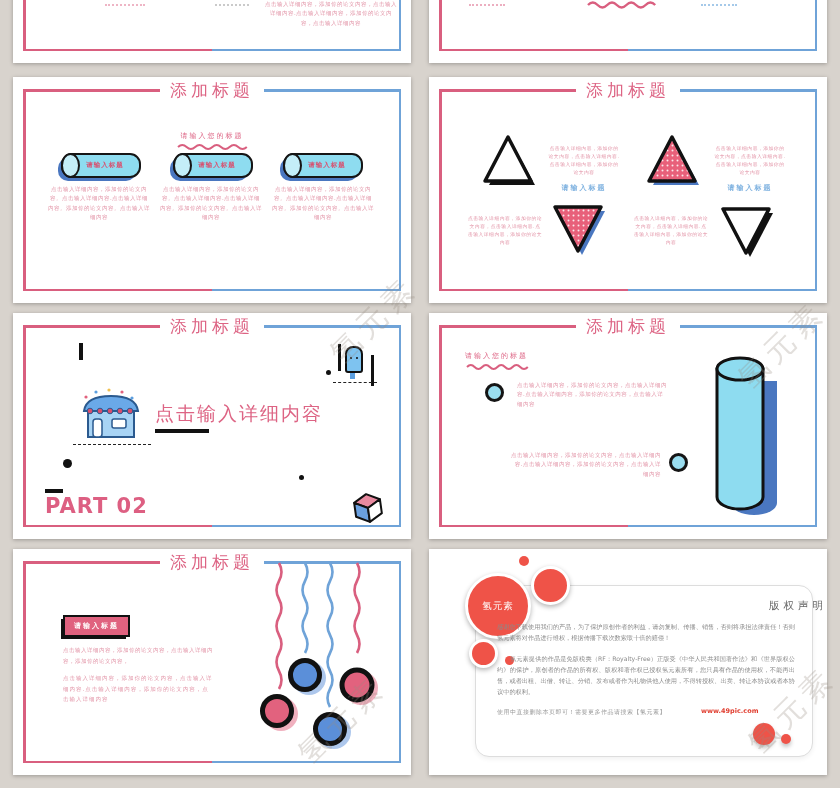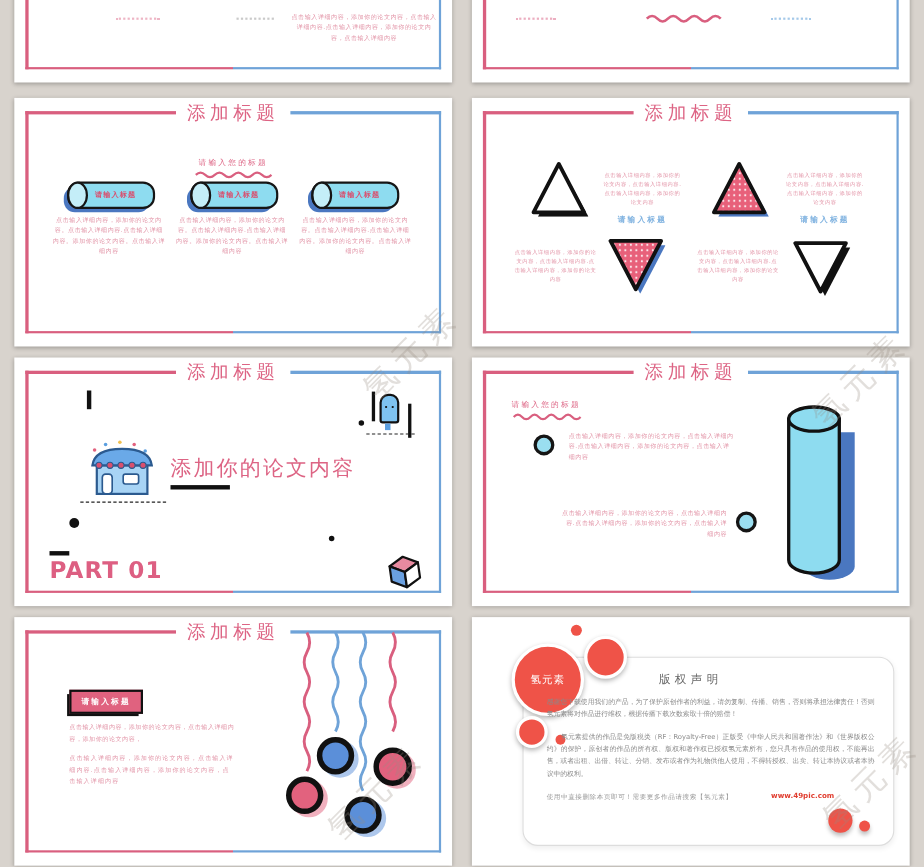--- a/index.html
+++ b/index.html
@@ -1,20 +1,20 @@
 <!DOCTYPE html>
 <html><head>
 <meta charset="utf-8">
 <style>
   html,body{margin:0;padding:0;}
   body{font-family:"DejaVu Sans",sans-serif;background:#d8d3cd;}
   #screen{position:relative;width:840px;height:788px;overflow:hidden;background:#d8d3cd;}
 
   .card{position:absolute;width:398px;height:226px;background:#fff;overflow:hidden;
-        box-shadow:0 1px 4px rgba(0,0,0,.28);margin-top:12px;}
+        box-shadow:0 1px 4px rgba(0,0,0,.28);}
   .col-l{left:13px;} .col-r{left:429px;}
   .row1{top:-163px;} .row2{top:77px;} .row3{top:313px;} .row4{top:549px;}
 
   
   .b-top,.b-bottom{position:absolute;left:10px;right:10px;height:2.5px;
         background:linear-gradient(90deg,#d95f7f 0,#d95f7f 50%,#6fa3d8 50%,#6fa3d8 100%);}
   .b-top{top:12px;} .b-bottom{bottom:12px;}
   .b-left{position:absolute;left:10px;top:12px;bottom:12px;width:2.5px;background:#d95f7f;}
   .b-right{position:absolute;right:10px;top:12px;bottom:12px;width:2.5px;background:#6fa3d8;}
 
@@ -48,21 +48,21 @@
 
   .pill-label{position:absolute;background:#e0627f;border:2px solid #111;box-shadow:-3px 3px 0 -1px #111;
         color:#fff;font-size:7px;font-weight:bold;letter-spacing:2px;padding:4px 9px;}
 
   
   .cp-box{position:absolute;left:46px;top:36px;width:336px;height:170px;background:#fff;
         border:1px solid #ddd;border-radius:14px;box-shadow:0 2px 5px rgba(0,0,0,.06);}
   .red-circle{position:absolute;background:#ef5348;border-radius:50%;}
   .ringed{border:3px solid #fff;box-shadow:0 2px 5px rgba(0,0,0,.3);}
   .soft-shadow{box-shadow:0 3px 4px rgba(0,0,0,.25);}
-  .cp-heading{position:absolute;left:0;right:0;top:50px;text-align:center;color:#666;
+  .cp-heading{position:absolute;left:0;right:0;top:50px;text-align:right;color:#666;
         font-size:10.5px;letter-spacing:4px;}
   .cp-para{position:absolute;left:68px;width:298px;color:#8a8a8a;font-size:6.2px;line-height:1.8;text-align:justify;}
   .cp-footer{position:absolute;left:68px;top:159px;color:#999;font-size:6px;letter-spacing:.5px;}
   .cp-url{position:absolute;left:272px;top:158px;color:#e03c2e;font-size:6.5px;font-weight:bold;}
   .logo-circle{display:flex;align-items:center;justify-content:center;color:#fff;font-size:9.5px;letter-spacing:1px;}
 
   .watermark{position:absolute;color:rgba(150,140,130,.28);font-size:30px;letter-spacing:6px;
         transform:rotate(-45deg);white-space:nowrap;z-index:5;pointer-events:none;}
 
   .frag-dots{position:absolute;height:0;}
@@ -199,27 +199,27 @@
       <circle cx="14" cy="24" r="2.8" fill="#d94f6e" stroke="#2b5a8f" stroke-width="1"></circle>
       <circle cx="24" cy="24" r="2.8" fill="#d94f6e" stroke="#2b5a8f" stroke-width="1"></circle>
       <circle cx="34" cy="24" r="2.8" fill="#d94f6e" stroke="#2b5a8f" stroke-width="1"></circle>
       <circle cx="44" cy="24" r="2.8" fill="#d94f6e" stroke="#2b5a8f" stroke-width="1"></circle>
       <circle cx="54" cy="24" r="2.8" fill="#d94f6e" stroke="#2b5a8f" stroke-width="1"></circle>
       <rect x="17" y="32" width="9" height="18" rx="3" fill="#fff" stroke="#2b5a8f" stroke-width="1.5"></rect>
       <rect x="36" y="32" width="14" height="9" rx="2" fill="#fff" stroke="#2b5a8f" stroke-width="1.5"></rect>
     </svg>
     <div class="dash-line" style="left:60px;top:131px;width:78px;"></div>
 
-    <div class="big-heading" style="left:142px;top:88px;">添加你的论文内容</div>
+    <div class="big-heading" style="left:142px;top:88px;">点击输入详细内容</div>
     <div class="black-bar" style="left:142px;top:116px;width:54px;height:4px;"></div>
 
     <div class="black-dot" style="left:50px;top:146px;width:9px;height:9px;"></div>
     <div class="black-dot" style="left:286px;top:162px;width:5px;height:5px;"></div>
     <div class="black-bar" style="left:32px;top:176px;width:18px;height:3.5px;"></div>
-    <div class="part-label" style="left:32px;top:181px;">PART 01</div>
+    <div class="part-label" style="left:32px;top:181px;">PART 02</div>
 
     <svg style="position:absolute;left:340px;top:179px;transform:rotate(-8deg);" width="30" height="32" viewBox="0 0 30 32">
       <polygon points="15,2 28,9 15,16 2,9" fill="#e88aa0" stroke="#111" stroke-width="2" stroke-linejoin="round"></polygon>
       <polygon points="2,9 15,16 15,30 2,23" fill="#6aa0e0" stroke="#111" stroke-width="2" stroke-linejoin="round"></polygon>
       <polygon points="28,9 15,16 15,30 28,23" fill="#fff" stroke="#111" stroke-width="2" stroke-linejoin="round"></polygon>
     </svg>
   </div>
 
   <div class="card col-r row3">
     <div class="b-top"></div>

